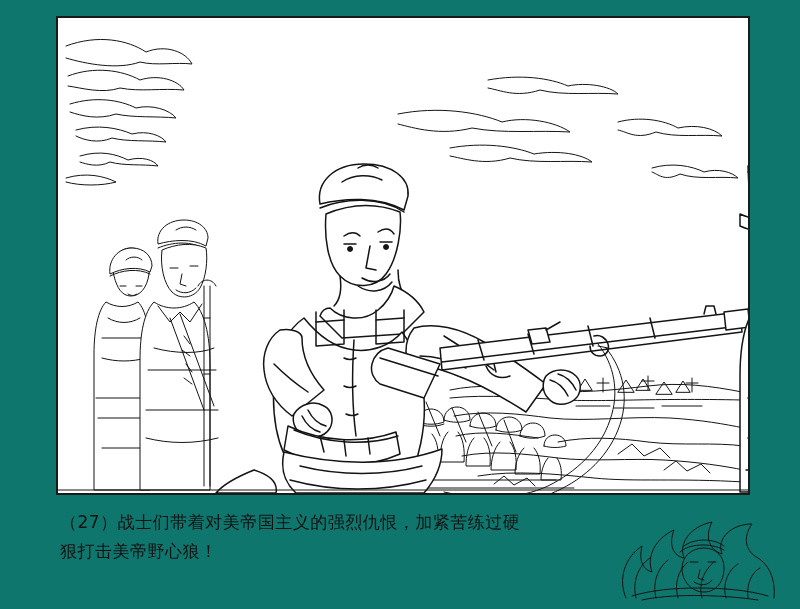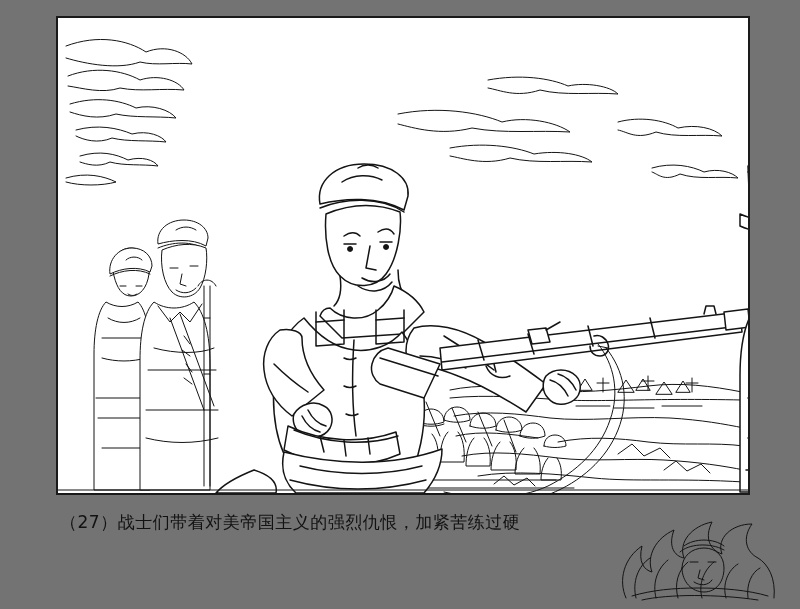--- a/index.html
+++ b/index.html
@@ -10,21 +10,21 @@
   body {
     width: 800px;
     height: 609px;
     font-family: "DejaVu Sans", sans-serif;
     position: relative;
     overflow: hidden;
   }
   .page {
     position: absolute;
     inset: 0;
-    background: #737373;
+    background: #0f766e;
   }
   
   .illustration {
     position: absolute;
     left: 56px;
     top: 16px;
     width: 690px;
     height: 475px;
     border: 2px solid #1a1a1a;
     background: #ffffff;
@@ -309,20 +309,21 @@
       </g>
 
       <g>
         <path class="lnT" d="M0 472 h690"></path>
       </g>
     </svg>
   </div>
 
   <div class="caption">
     <div class="line">（27）战士们带着对美帝国主义的强烈仇恨，加紧苦练过硬</div>
+    <div class="line">狠打击美帝野心狼！</div>
   </div>
 
   <div class="corner-vignette">
     <svg viewBox="0 0 178 92" xmlns="http://www.w3.org/2000/svg">
       <g fill="none" stroke="#141414" stroke-width="1" stroke-linecap="round" stroke-linejoin="round">
 
         <path d="M18 86 C10 68,16 46,34 34 C30 50,36 58,44 60 C38 44,48 26,66 18 C60 34,66 44,76 46 C70 30,84 14,104 10 C96 26,102 38,114 42 C108 26,124 12,144 12 C134 26,138 40,150 46 C160 52,168 66,166 86"></path>
         <path d="M28 86 C24 70,30 54,42 46"></path>
         <path d="M48 86 C44 70,50 56,60 48"></path>
         <path d="M70 86 C66 72,70 58,80 50"></path>

